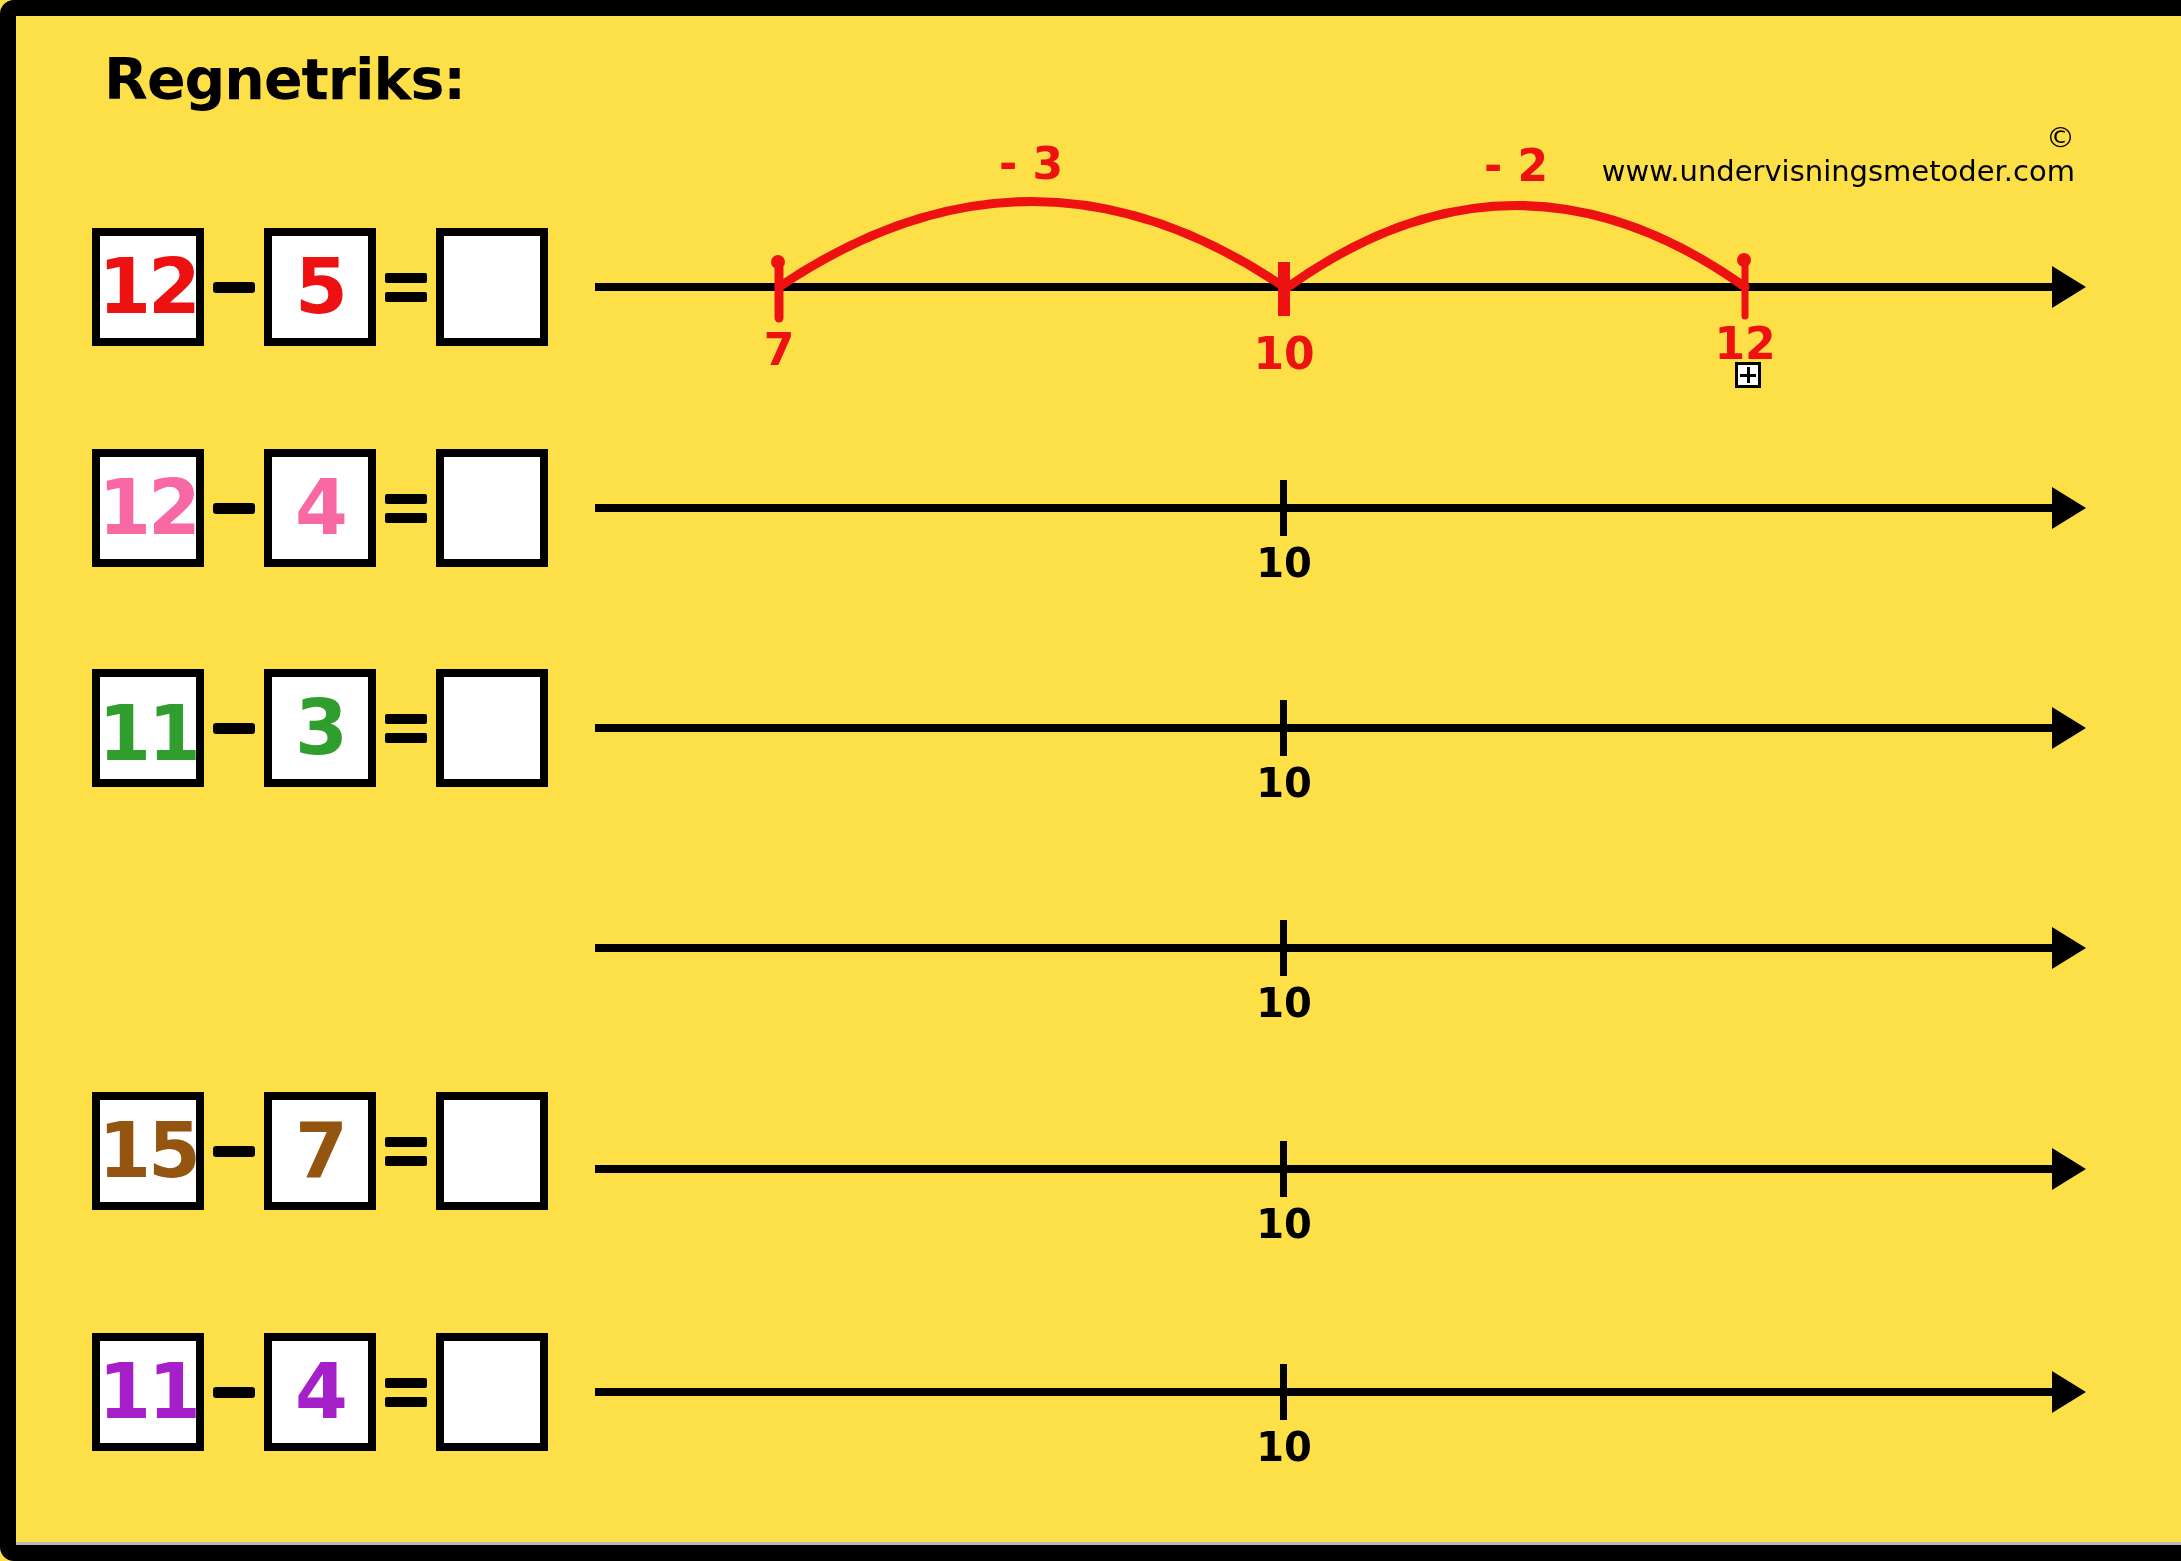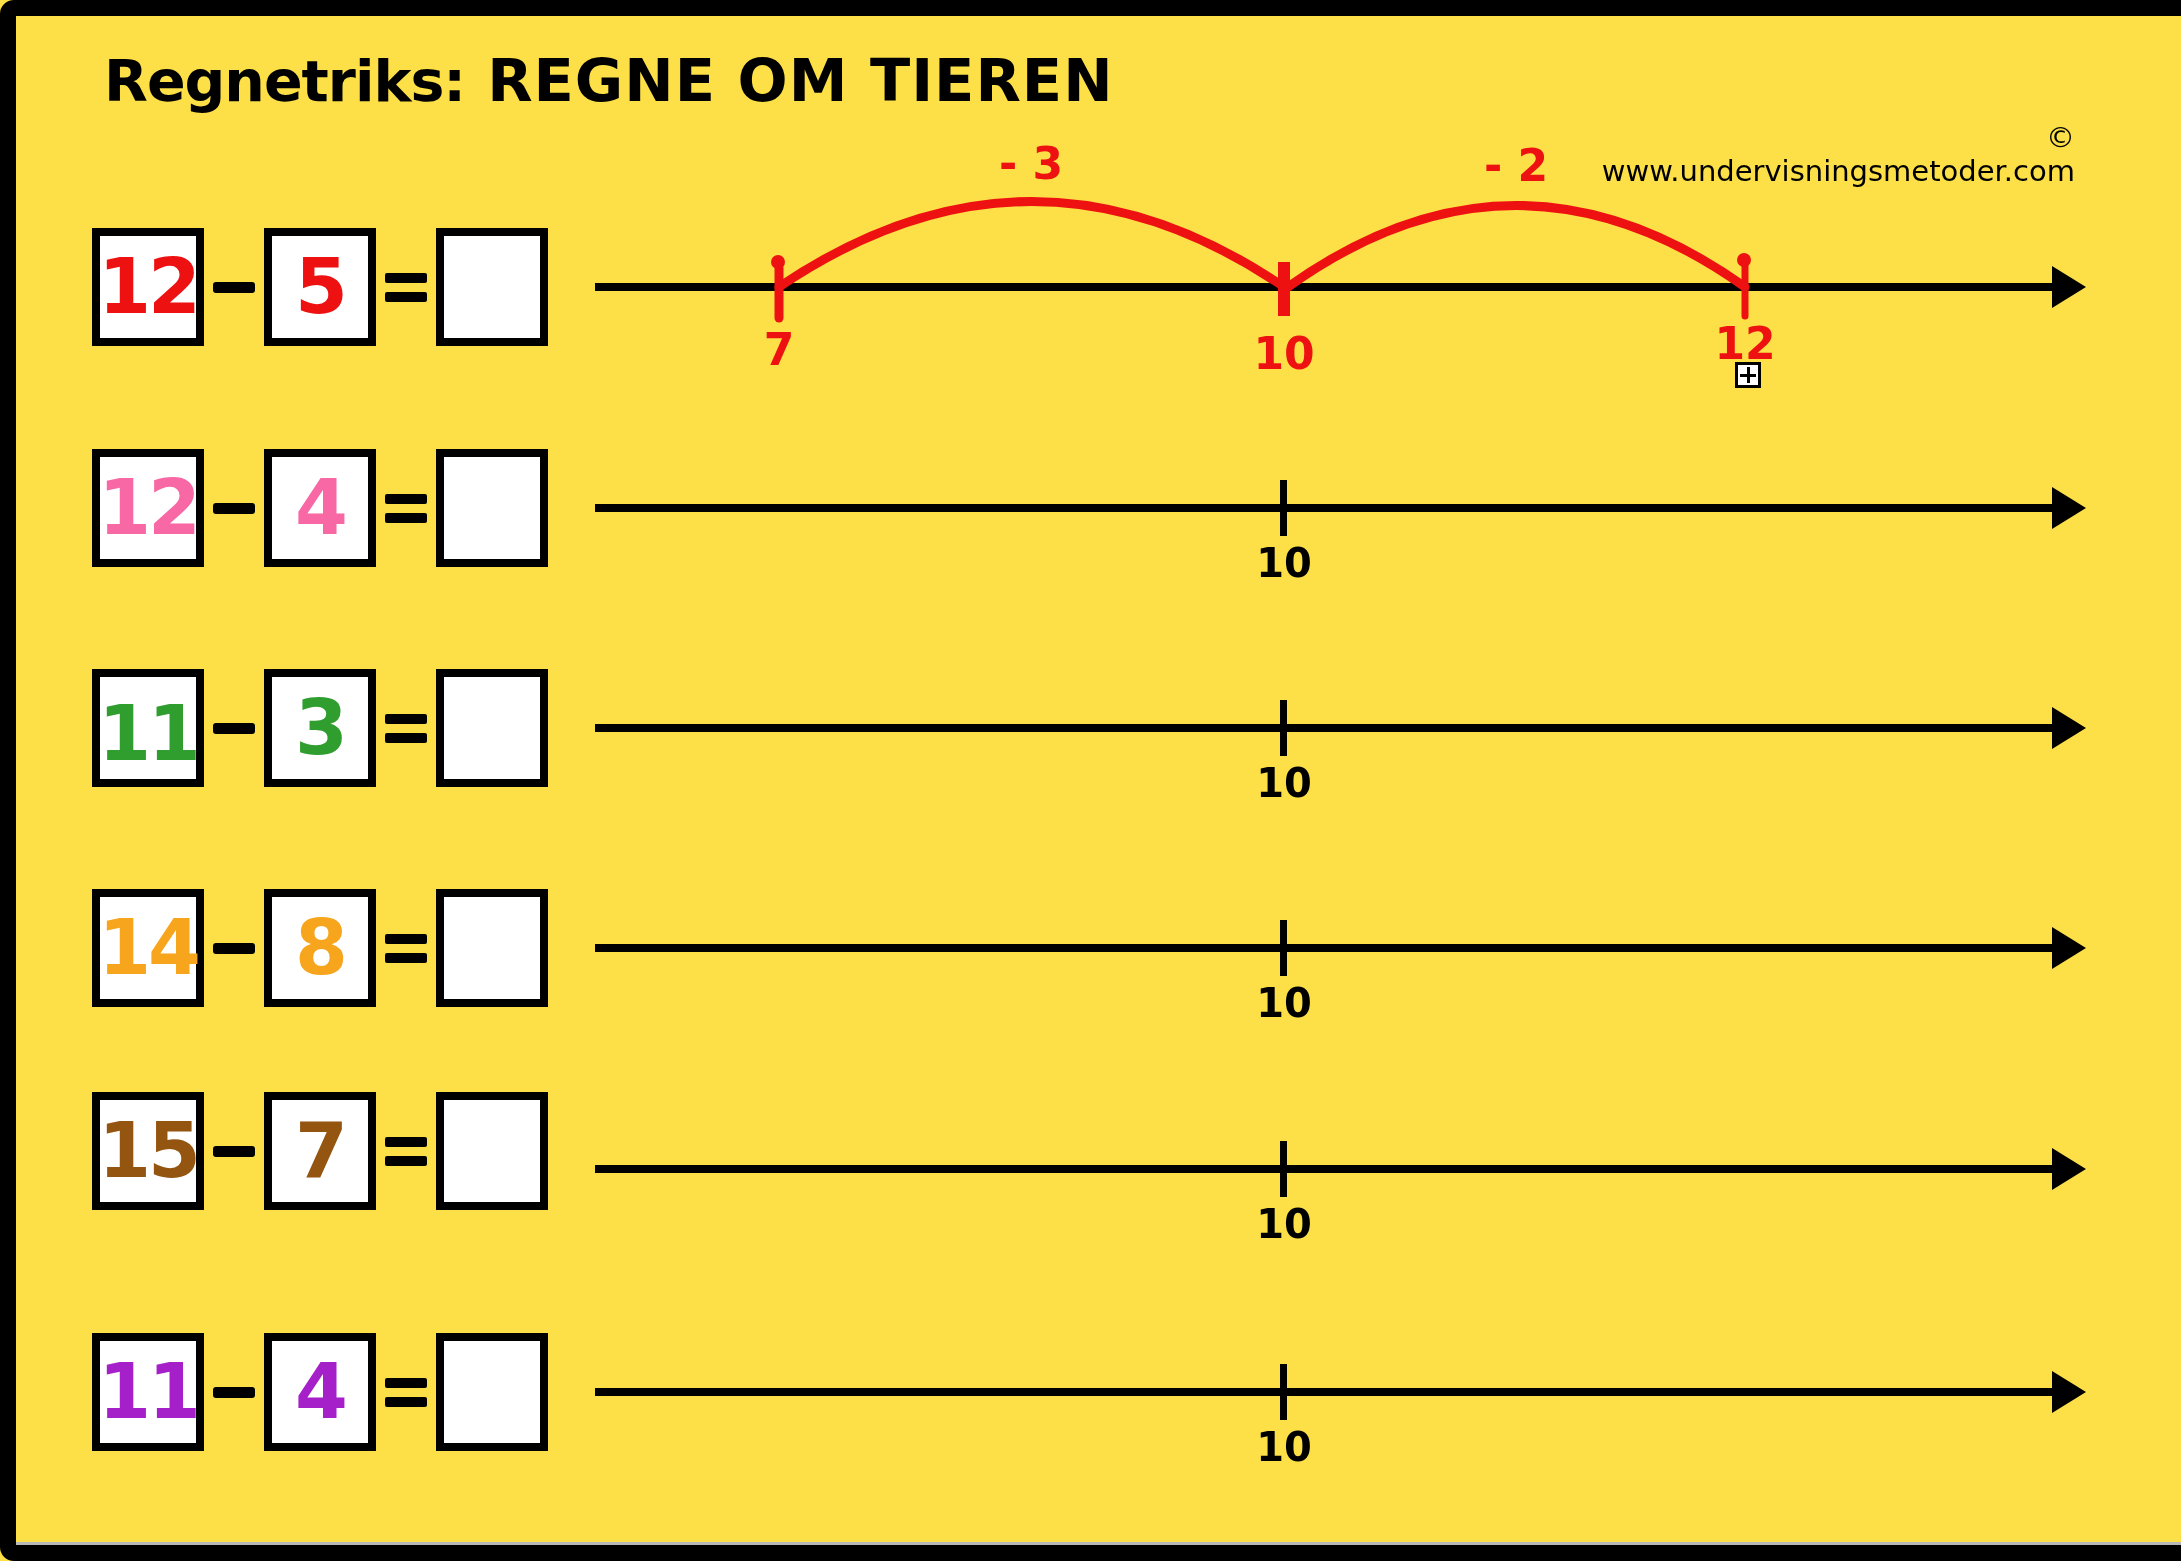--- a/index.html
+++ b/index.html
@@ -43,21 +43,20 @@
   .anchor-icon::before{content:"";position:absolute;left:2px;right:2px;top:50%;margin-top:-1.5px;height:3px;background:#000;}
   .anchor-icon::after{content:"";position:absolute;top:2px;bottom:2px;left:50%;margin-left:-1.5px;width:3px;background:#000;}
 </style>
 </head>
 <body>
 
 <div class="screen">
 
   <div class="titlebar">
     <span class="title-prefix">Regnetriks:</span>
-    <span class="title-main">REGNE OM TIEREN</span>
   </div>
   <div class="copyright">© www.undervisningsmetoder.com</div>
 
   <div class="equation" style="top:228px">
     <div class="numbox">
       <span class="num" style="color: rgb(238, 17, 17);">12</span>
     </div>
     <div class="minus-sign"></div>
     <div class="numbox">
       <span class="num" style="color: rgb(238, 17, 17);">5</span>
@@ -119,34 +118,20 @@
         <div class="bar"></div>
         <div class="bar"></div>
       </div>
     <div class="answerbox"></div>
   </div>
   <div class="numline" style="top:724px"></div>
   <div class="nl-arrow" style="top:707px"></div>
   <div class="tick" style="left:1280px;top:700px"></div>
   <div class="tick-label" style="left:1224px;top:760px">10</div>
 
-  <div class="equation" style="top:889px">
-    <div class="numbox">
-      <span class="num" style="color: rgb(247, 165, 29);">14</span>
-    </div>
-    <div class="minus-sign"></div>
-    <div class="numbox">
-      <span class="num" style="color: rgb(247, 165, 29);">8</span>
-    </div>
-    <div class="equals-sign">
-        <div class="bar"></div>
-        <div class="bar"></div>
-      </div>
-    <div class="answerbox"></div>
-  </div>
   <div class="numline" style="top:944px"></div>
   <div class="nl-arrow" style="top:927px"></div>
   <div class="tick" style="left:1280px;top:920px"></div>
   <div class="tick-label" style="left:1224px;top:980px">10</div>
 
   <div class="equation" style="top:1092px">
     <div class="numbox">
       <span class="num" style="color: rgb(147, 85, 16);">15</span>
     </div>
     <div class="minus-sign"></div>

